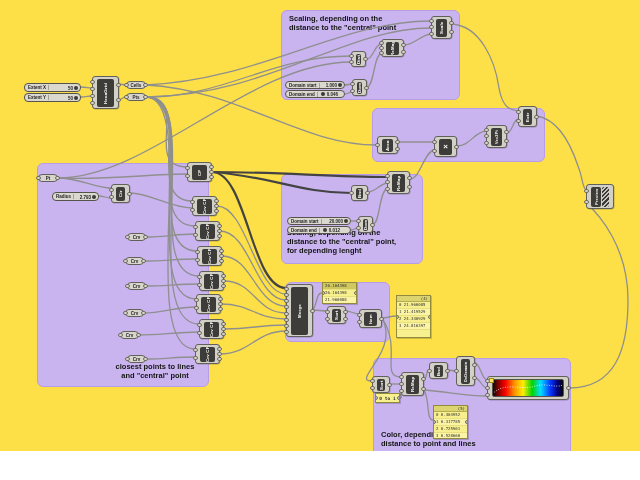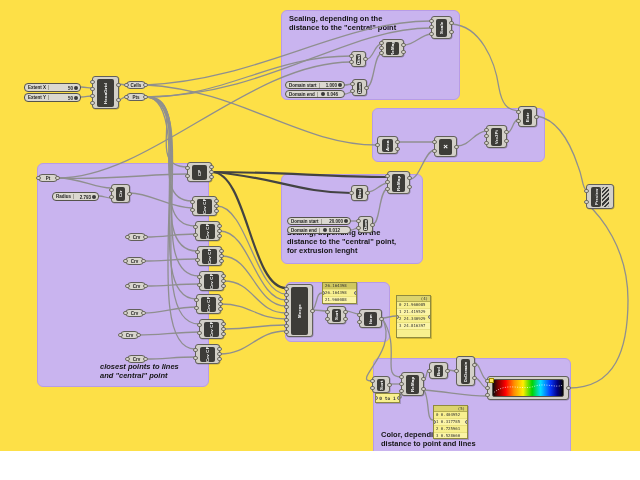--- a/index.html
+++ b/index.html
@@ -1,21 +1,21 @@
 <!DOCTYPE html>
 <html><head>
 <meta charset="utf-8">
 <style>
   html,body{margin:0;padding:0;background:#fff;}
   #canvas{position:relative;width:640px;height:451px;background:#fde047;overflow:hidden;
           font-family:"Liberation Sans",sans-serif;}
   
   .group{position:absolute;background:#c9b4ef;border:1px solid #b79ce6;border-radius:6px;}
   .group-label{position:absolute;font-size:7.5px;font-weight:700;color:#141414;line-height:1.2;white-space:nowrap;}
-  .group-label.center{font-style:italic;}
+  .group-label.center{text-align:center;}
   
   svg.wires{position:absolute;left:0;top:0;z-index:2;}
   svg.wires path{fill:none;stroke:#8f8f8f;stroke-width:1.3;}
   svg.wires path.dark{stroke:#434343;stroke-width:2.2;}
   
   .comp{position:absolute;z-index:3;background:#d3d0c8;border:1px solid #62605a;border-radius:3px;
         display:flex;align-items:stretch;padding:0 4px;box-shadow:0.5px 0.5px 0 rgba(0,0,0,.25);box-sizing:border-box;}
   .band{margin:1.5px 0;background:#3d3c38;border-radius:2px;color:#fff;flex:1;
         display:flex;align-items:center;justify-content:center;overflow:hidden;}
   .vtext{writing-mode:vertical-rl;transform:rotate(180deg);font-size:4.4px;font-weight:700;letter-spacing:.2px;white-space:nowrap;}
@@ -63,21 +63,21 @@
   <div class="group" style="left:285px;top:282px;width:103px;height:58px"></div>
   <div class="group" style="left:373px;top:358px;width:196px;height:104px"></div>
 
   <div class="group-label" style="left:289px;top:14px;z-index:1">
     <div>Scaling, depending on the</div>
       <div>distance to the "central" point</div>
   </div>
   <div class="group-label" style="left:287px;top:228px;z-index:1">
     <div>Scaling, depending on the</div>
       <div>distance to the "central" point,</div>
-      <div>for extrusion lenght</div>
+      <div>for depending lenght</div>
   </div>
   <div class="group-label center" style="left:100px;top:362px;width:110px;z-index:1">
     <div>closest points to lines</div>
       <div>and "central" point</div>
   </div>
   <div class="group-label" style="left:381px;top:430px;z-index:1">
     <div>Color, depending on the</div>
       <div>distance to point and lines</div>
   </div>
 

